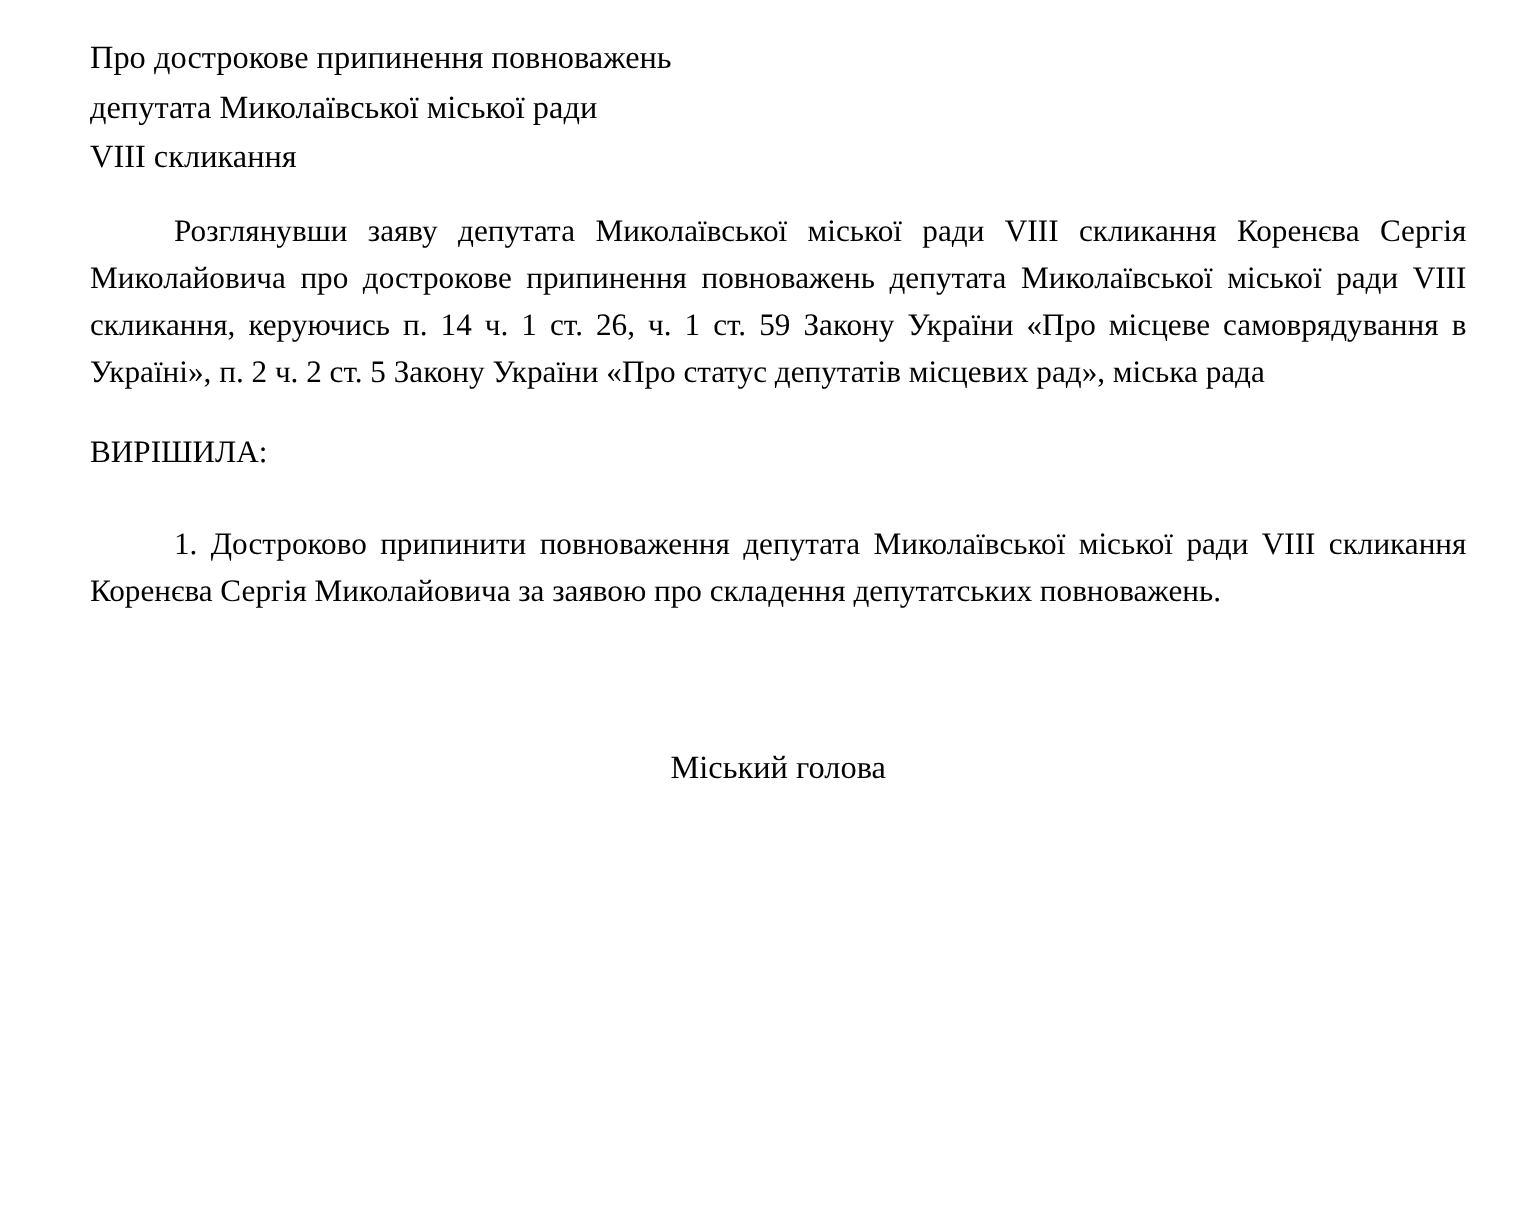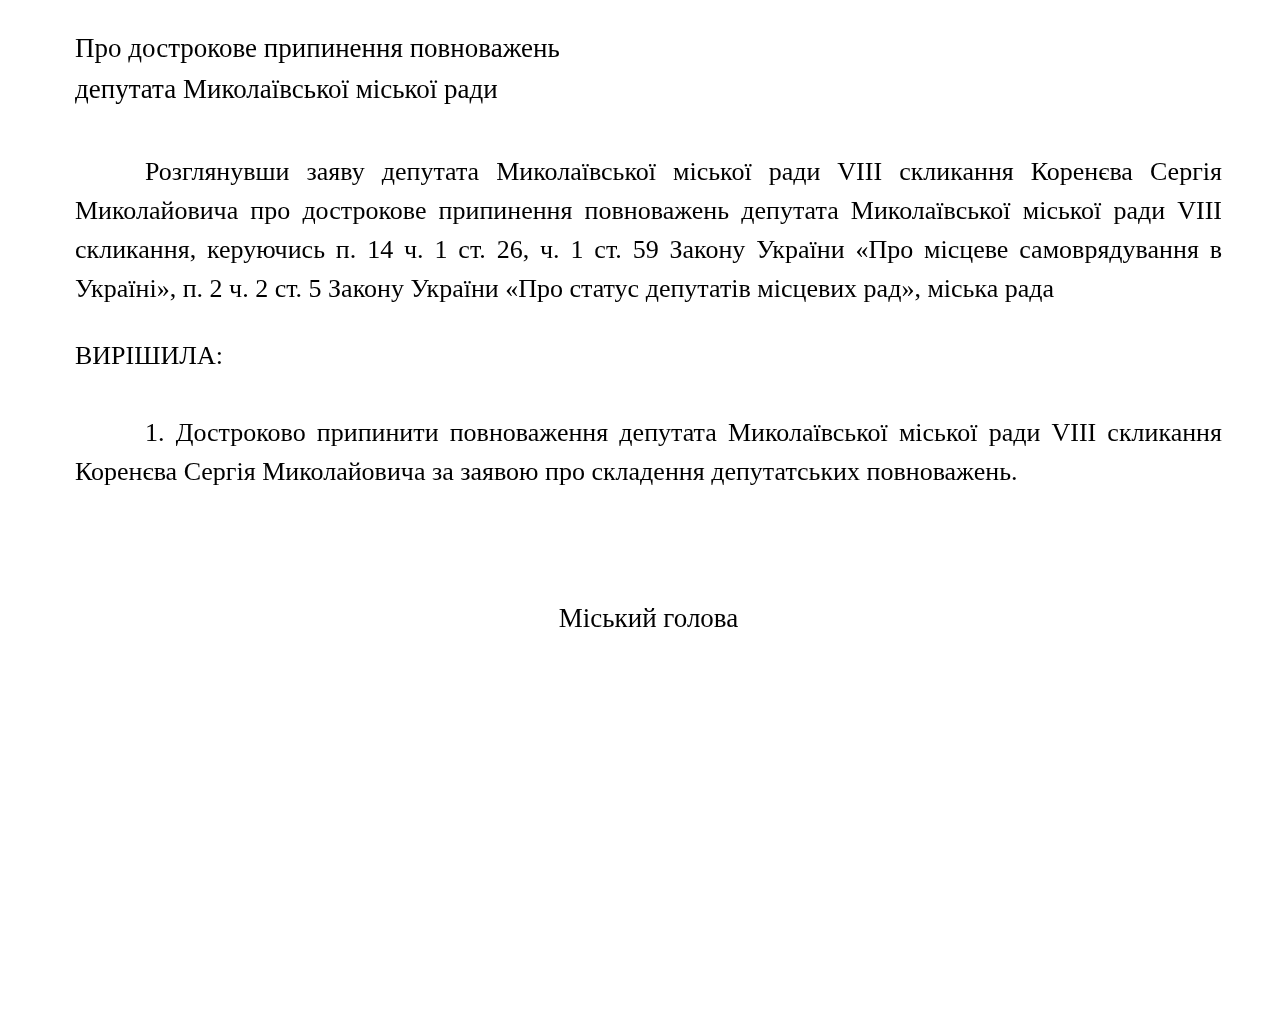--- a/index.html
+++ b/index.html
@@ -15,21 +15,21 @@
   }
   .page {
     width: 1280px;
     height: 1019px;
     padding: 28px 58px 0 75px;
     background: #ffffff;
   }
   .title-block {
     font-size: 27px;
     line-height: 41px;
-    margin-bottom: 42px;
+    margin-bottom: 22px;
     text-align: left;
   }
   .body-text {
     font-size: 26px;
     line-height: 39px;
     text-align: justify;
   }
   .preamble {
     text-indent: 70px;
     margin-bottom: 28px;
@@ -53,20 +53,21 @@
   }
 </style>
 </head>
 <body>
 
 <div class="page">
 
   <div class="title-block">
     <div>Про дострокове припинення повноважень</div>
     <div>депутата Миколаївської міської ради</div>
+    <div>VIII скликання</div>
   </div>
 
   <p class="body-text preamble">Розглянувши  заяву депутата Миколаївської міської ради VIII скликання Коренєва Сергія Миколайовича про дострокове припинення повноважень депутата Миколаївської міської ради VIII скликання, керуючись п. 14 ч. 1 ст. 26, ч. 1 ст. 59  Закону України «Про місцеве самоврядування в Україні», п. 2 ч. 2 ст. 5 Закону України «Про статус депутатів місцевих рад», міська рада</p>
 
   <div class="resolution-heading">ВИРІШИЛА:</div>
 
   <div class="body-text">
     <p class="item">1. Достроково припинити повноваження депутата Миколаївської міської ради VIII скликання Коренєва Сергія Миколайовича за заявою про складення депутатських повноважень.</p>
   </div>
 

